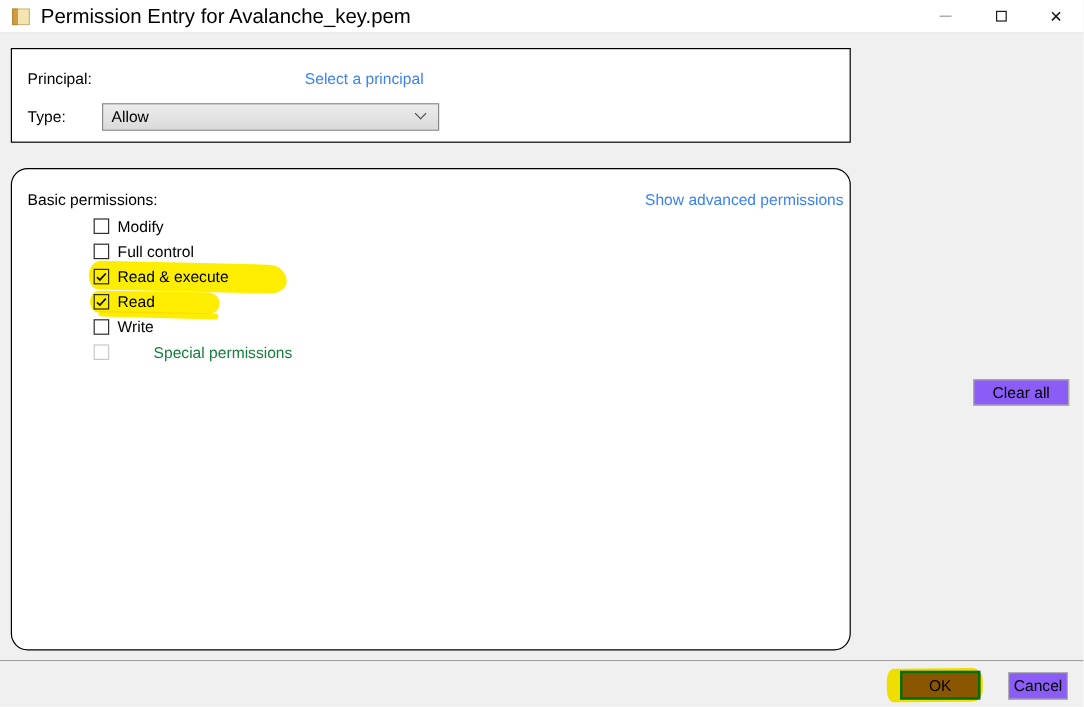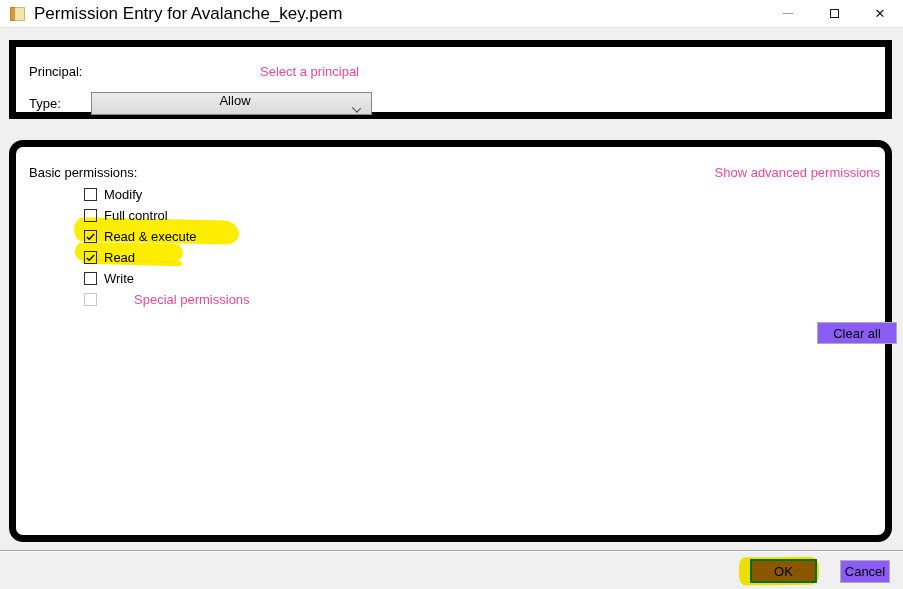--- a/index.html
+++ b/index.html
@@ -18,53 +18,53 @@
     background:linear-gradient(90deg,#cf9c41 0 32%, #f4e5b0 32% 100%);
     box-shadow:inset 0 0 0 1px rgba(150,110,40,.4); }
   .title-text{ margin-left:9px; font-size:17px; white-space:nowrap; }
   .win-controls{ margin-left:auto; display:flex; height:100%; }
   .win-btn{ width:46px; height:100%; display:flex; align-items:center; justify-content:center; }
   .min-glyph{ width:10px; height:1px; background:#9a9a9a; }
   .max-glyph{ width:9px; height:9px; border:1px solid #191919; }
   .close-glyph{ font-size:13px; line-height:1; color:#111; }
 
   
-  .panel{ position:absolute; left:9px; width:883px; background:#fff;
-    border:7px solid #000000; }
+  .panel{ position:absolute; left:9px; width:700px; background:#fff;
+    border:1px solid #000000; }
   .panel-principal{ top:40px; height:79px; }
   .panel-permissions{ top:140px; height:402px;border-radius:14px; }
 
   .abs{ position:absolute; white-space:nowrap; }
-  .link{ color:#ec4899; cursor:pointer; text-decoration:none; }
+  .link{ color:#3b82f6; cursor:pointer; text-decoration:none; }
 
   
   .principal-label{ left:13px; top:17px; }
   .principal-value{ left:78px; top:17px; }
   .principal-link { left:244px; top:17px; }
   .type-label{ left:13px; top:49px; }
 
   .dropdown{ left:75px; top:45px; width:281px; height:23px;
     background:linear-gradient(180deg,#ececec,#dadada);
     border:1px solid #878787; display:flex; align-items:center;
-    padding-left:7px; cursor:default;flex-direction:column; }
+    padding-left:7px; cursor:default; }
   .chevron{ margin-left:auto; margin-right:11px; width:7px; height:7px;
     border-right:1.5px solid #4a4a4a; border-bottom:1.5px solid #4a4a4a;
     transform:rotate(45deg) translate(-2px,-2px); }
 
   
   .basic-label{ left:13px; top:18px; }
   .advanced-link{ right:5px; top:18px; position:absolute; white-space:nowrap; }
   .perm-list{ position:absolute; left:68px; top:37px; }
   .perm-row{ display:flex; align-items:center; height:21px; cursor:default; }
   .cb{ width:13px; height:13px; border:1px solid #2e2e2e; background:#fff;
     display:flex; align-items:center; justify-content:center; flex:0 0 13px; }
   .cb svg{ width:11px; height:11px; display:block; }
   .cb-label{ margin-left:7px; }
   .perm-row.disabled .cb{ border-color:#c9c9c9; }
-  .perm-row.disabled .cb-label{ color:#ec4899;margin-left:37px; }
+  .perm-row.disabled .cb-label{ color:#15803d;margin-left:37px; }
 
   .btn{ background:#8b5cf6; border:1px solid #adadad; font-size:13px;
     display:flex; align-items:center; justify-content:center;
     font-family:"Liberation Sans", sans-serif; cursor:default; }
   .clear-all{ position:absolute; left:801px; top:175px; width:80px; height:22px; }
 
   
   .separator{ position:absolute; left:0; top:550px; width:903px; height:1px;
     background:#a3a3a3; box-shadow:0 1px 0 #fbfbfb; }
   .btn-ok{ position:absolute; left:750px; top:559px; width:67px; height:24px;

